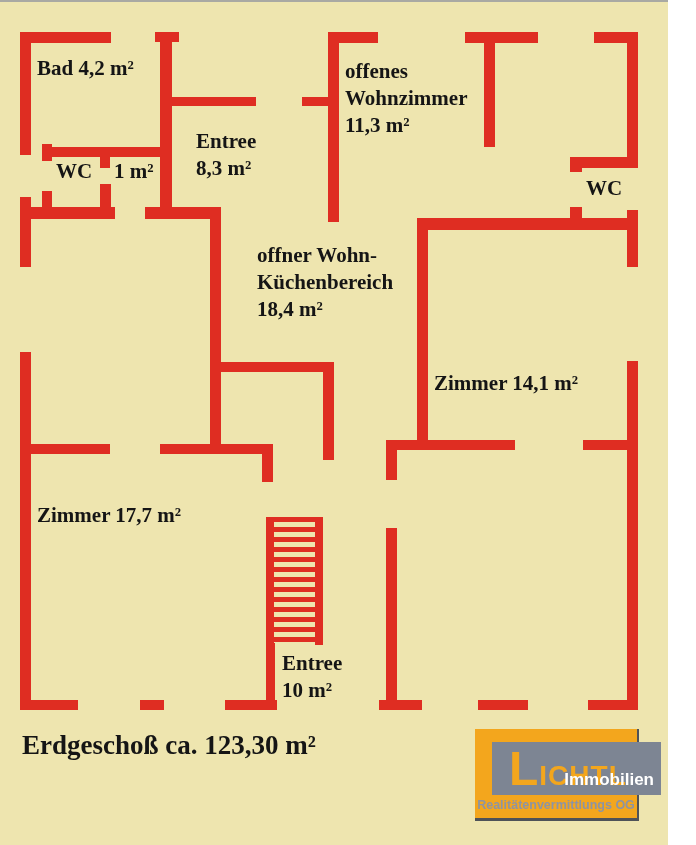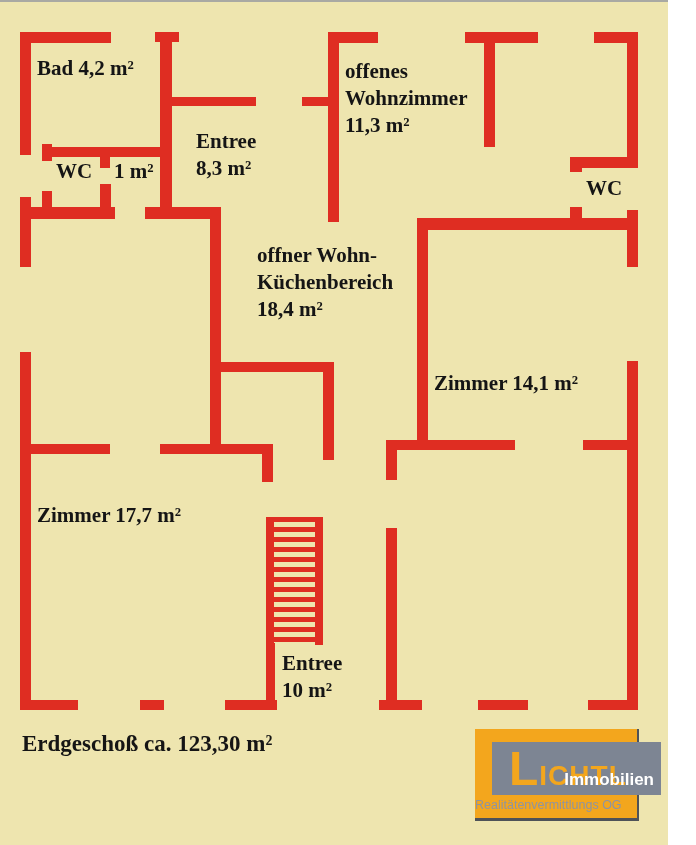--- a/index.html
+++ b/index.html
@@ -36,21 +36,21 @@
     background:repeating-linear-gradient(to bottom, var(--wall) 0 5px, transparent 5px 10px);
   }
   .label{
     position:absolute;
     color:var(--ink);
     font-weight:700;
     font-size:21px;
     line-height:1.28;
     white-space:pre-line;
   }
-  .label.big{font-size:23px;line-height:1.18;}
+  .label.big{font-size:27px;line-height:1.18;}
   .logo{
     position:absolute;
     left:475px;top:729px;width:162px;height:89px;
     background:var(--logo-orange);
     border-right:2px solid var(--logo-edge);
     border-bottom:3px solid var(--logo-edge);
     box-sizing:content-box;
     font-family:"Liberation Sans", sans-serif;
   }
   .logo-graybox{
@@ -75,22 +75,23 @@
     position:absolute;
     right:7px;top:29px;
     color:#ffffff;
     font-weight:700;
     font-size:17px;
     line-height:1;
   }
   .logo-tagline{
     position:absolute;
     left:0;right:0;top:70px;
+    text-align:center;
     color:var(--logo-tagline);
-    font-weight:400;
+    font-weight:700;
     font-size:12.5px;
     line-height:1;
   }
 </style>
 </head>
 <body>
 
 <div class="plan">
   <div class="top-edge"></div>
 

